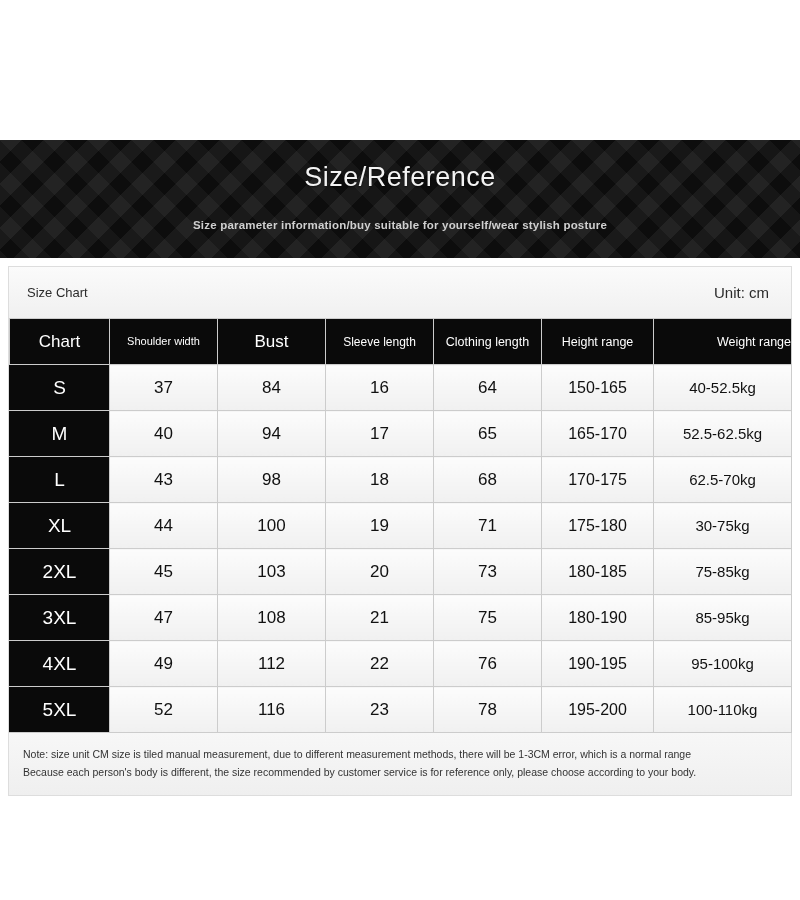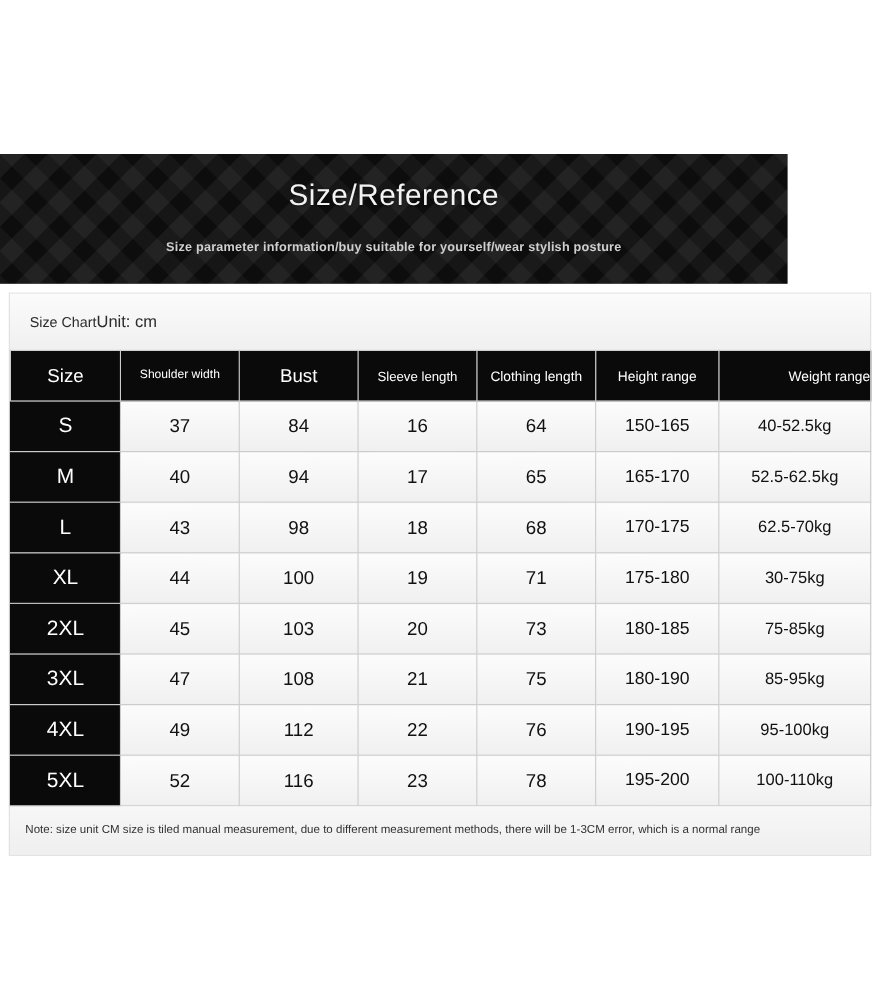--- a/index.html
+++ b/index.html
@@ -20,21 +20,21 @@
     height: 900px;
     position: relative;
     background: #ffffff;
   }
 
   
   .hero {
     position: absolute;
     left: 0;
     top: 140px;
-    width: 716px;
+    width: 800px;
     height: 118px;
     background-color: #0d0d0d;
     background-image:
       linear-gradient(135deg, rgba(255,255,255,0.055) 25%, transparent 25%, transparent 50%, rgba(255,255,255,0.055) 50%, rgba(255,255,255,0.055) 75%, transparent 75%),
       linear-gradient(45deg, rgba(255,255,255,0.035) 25%, transparent 25%, transparent 50%, rgba(255,255,255,0.035) 50%, rgba(255,255,255,0.035) 75%, transparent 75%);
     background-size: 44px 44px, 44px 44px;
     overflow: hidden;
   }
   .hero-inner {
     position: absolute;
@@ -67,20 +67,21 @@
     width: 784px;
     background: linear-gradient(180deg, #fdfdfd 0%, #f3f3f3 100%);
     border: 1px solid #dddddd;
     box-sizing: border-box;
   }
 
   .card-head {
     height: 51px;
     display: flex;
     align-items: center;
+    justify-content: space-between;
     padding: 0 22px 0 18px;
     box-sizing: border-box;
     background: linear-gradient(180deg, #fbfbfb 0%, #f0f0f0 100%);
   }
   .card-head-title {
     font-size: 13px;
     color: #2b2b2b;
   }
   .card-head-unit {
     font-size: 15px;
@@ -177,21 +178,21 @@
         <col class="w-size">
         <col class="w-shoulder">
         <col class="w-bust">
         <col class="w-sleeve">
         <col class="w-clothing">
         <col class="w-height">
         <col class="w-weight">
       </colgroup>
       <thead>
         <tr>
-          <th class="hcol-size">Size</th>
+          <th class="hcol-size">Chart</th>
           <th class="hcol-shoulder">Shoulder width</th>
           <th class="hcol-bust">Bust</th>
           <th class="hcol-sleeve">Sleeve length</th>
           <th class="hcol-clothing">Clothing length</th>
           <th class="hcol-height">Height range</th>
           <th class="hcol-weight">Weight range</th>
         </tr>
       </thead>
       <tbody>
         <tr>
@@ -264,16 +265,17 @@
           <td class="c-sleeve">23</td>
           <td class="c-clothing">78</td>
           <td class="c-height">195-200</td>
           <td class="c-weight">100-110kg</td>
         </tr>
       </tbody>
     </table>
 
     <div class="note">
       <div class="note-line">Note: size unit CM size is tiled manual measurement, due to different measurement methods, there will be 1-3CM error, which is a normal range</div>
+      <div class="note-line">Because each person's body is different, the size recommended by customer service is for reference only, please choose according to your body.</div>
     </div>
 
   </div>
 </div>
 
 </body></html>

